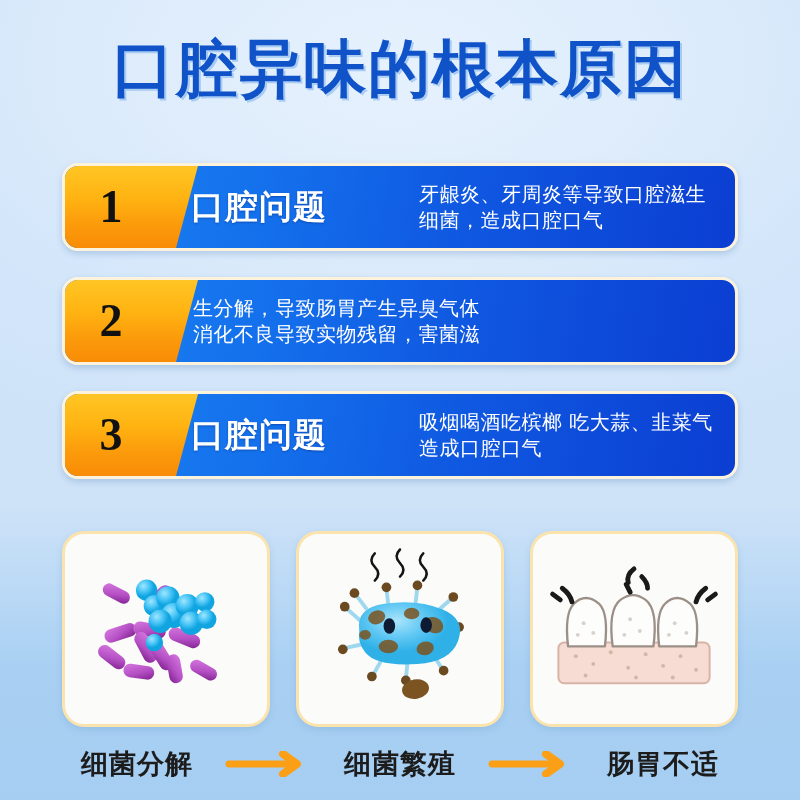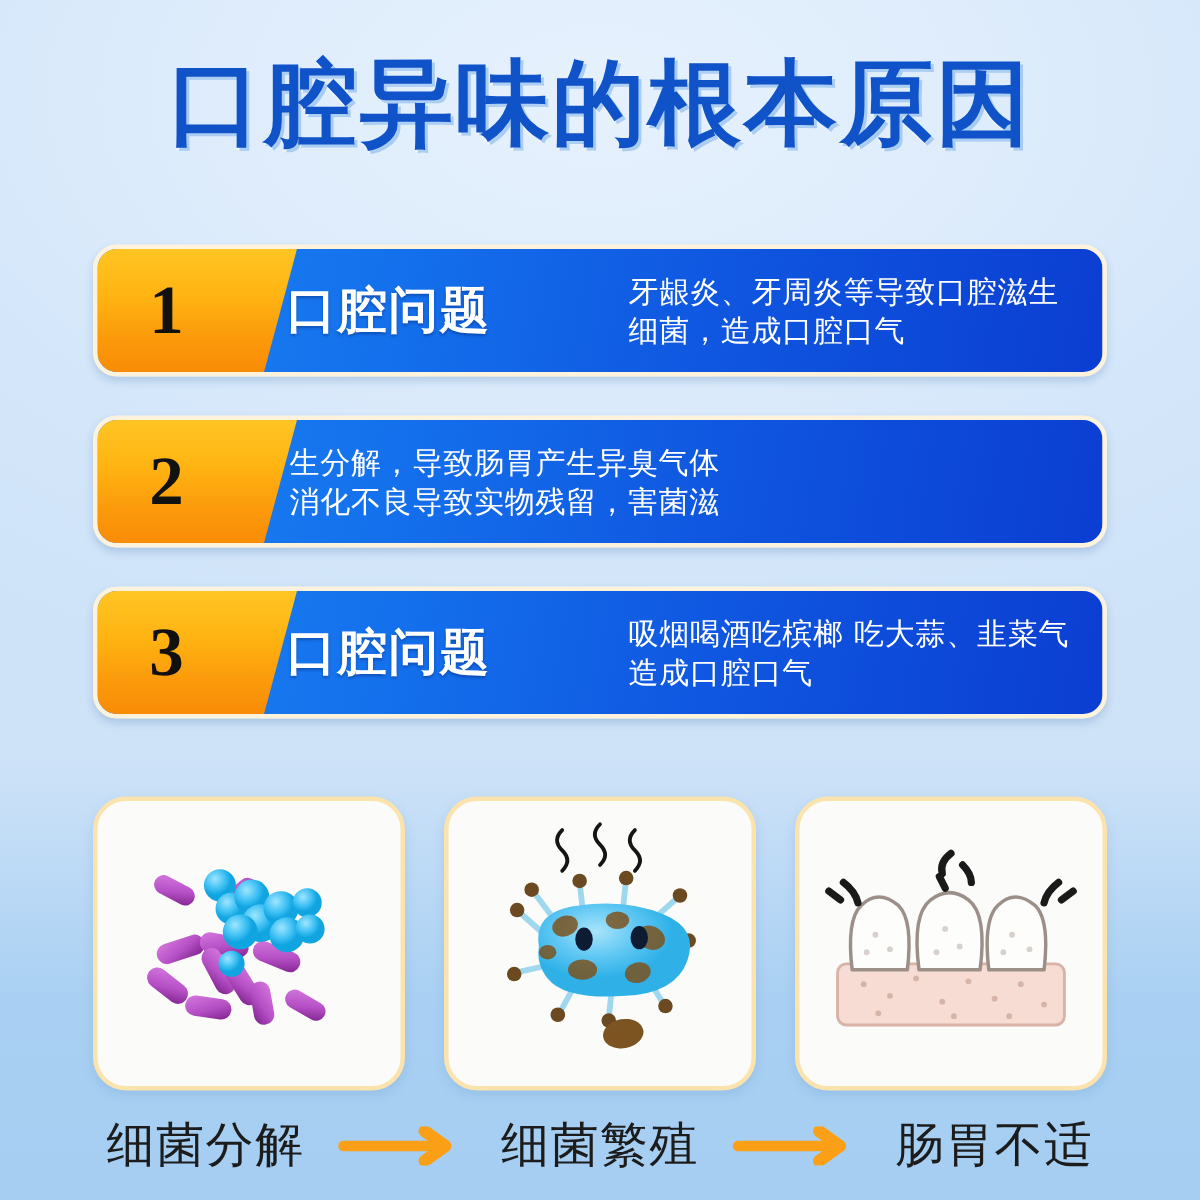--- a/index.html
+++ b/index.html
@@ -81,21 +81,21 @@
   }
   .card svg{position:absolute;left:0;top:0;width:100%;height:100%;}
 
   
   .flow{
     position:absolute;left:62px;top:740px;width:676px;height:48px;
     display:flex;align-items:center;justify-content:space-between;
   }
   .flow-label{
     font-family:"DejaVu Sans","Liberation Sans",sans-serif;
-    font-size:32px;font-weight:400;color:#1c1c1c;letter-spacing:1px;
+    font-size:27px;font-weight:700;color:#1c1c1c;letter-spacing:1px;
     width:150px;text-align:center;
   }
   .arrow{width:88px;height:26px;position:relative;}
 </style>
 </head>
 <body>
 
 <div class="page">
   <div class="bottom-wash"></div>
 

